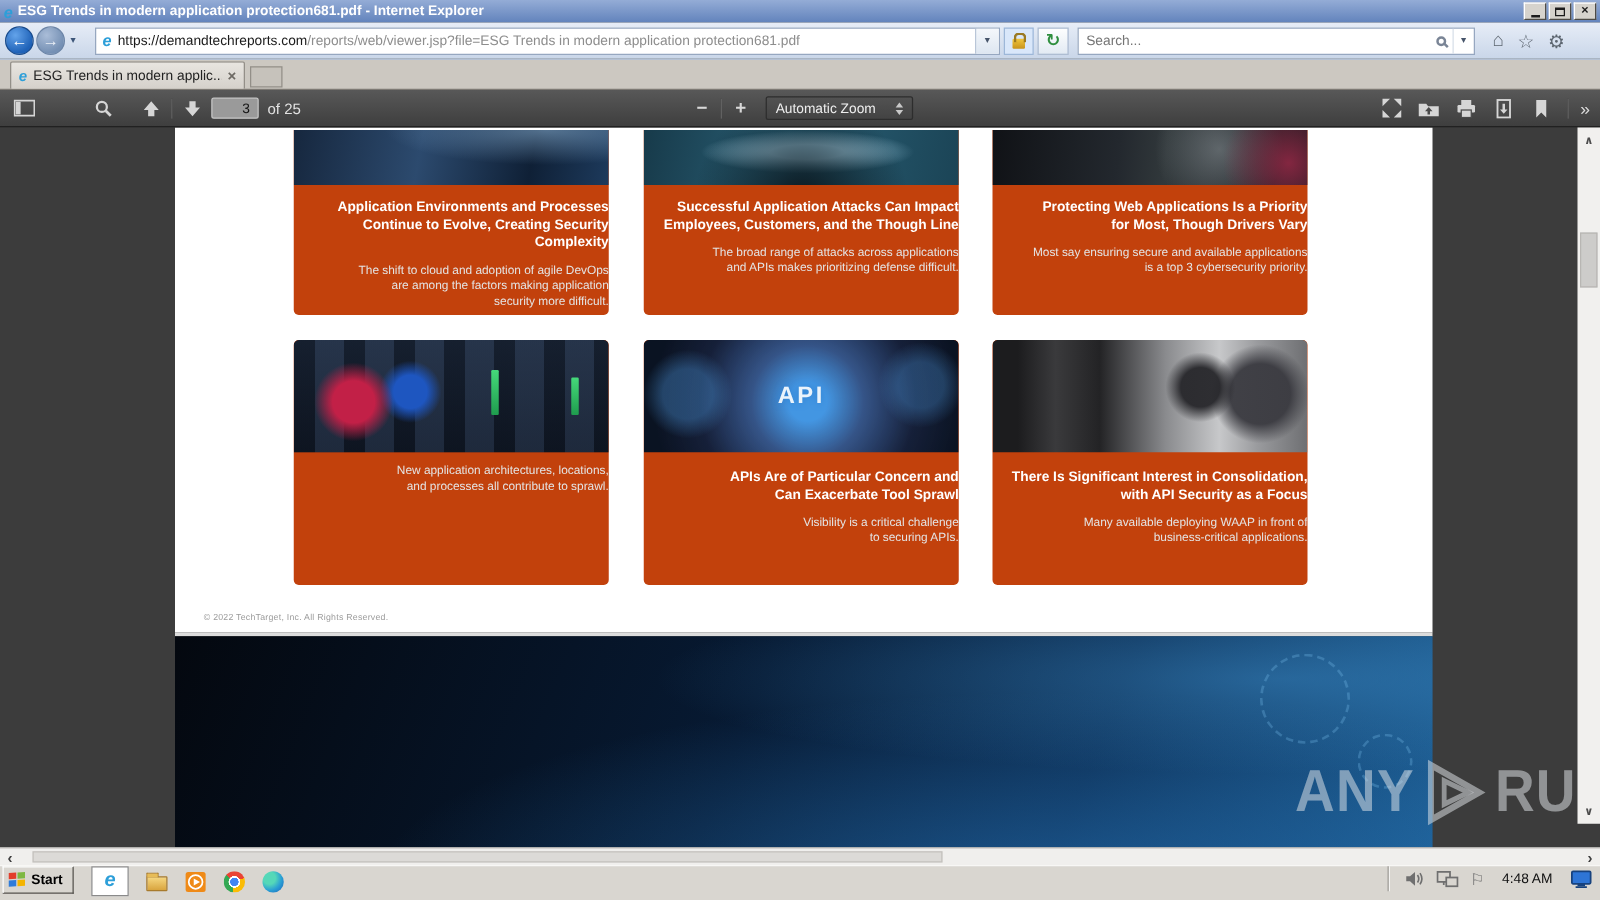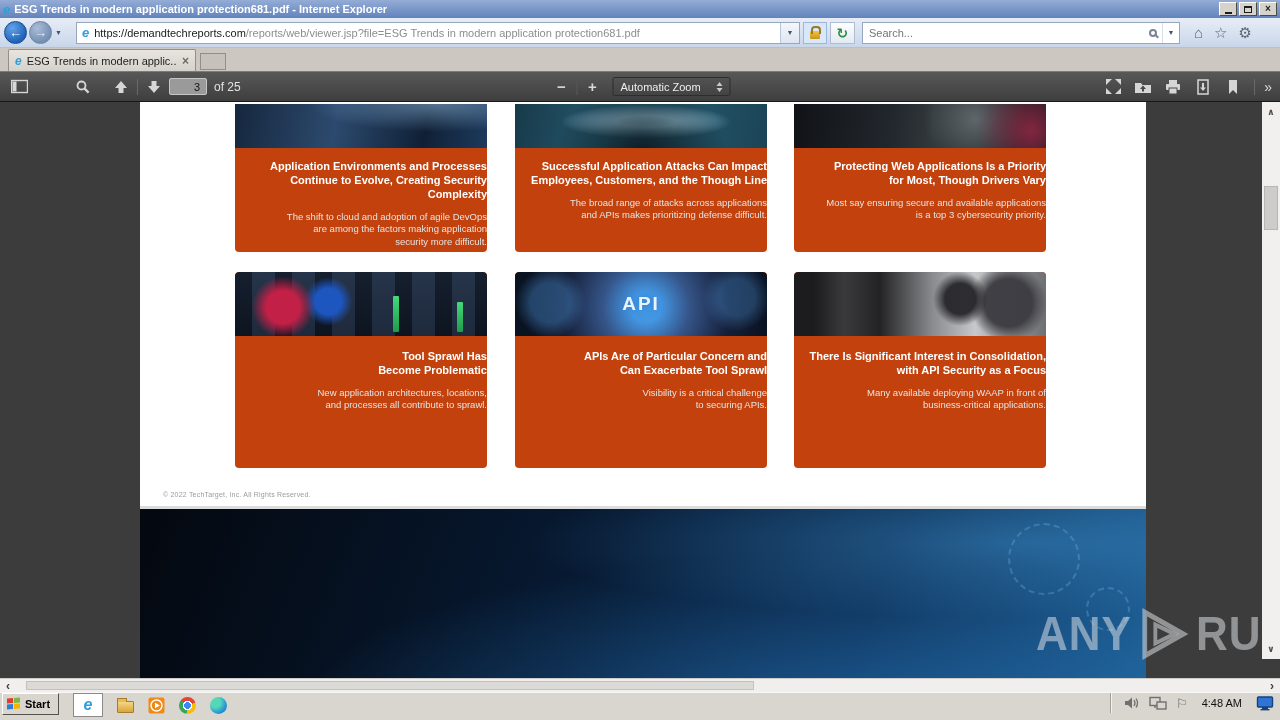--- a/index.html
+++ b/index.html
@@ -94,21 +94,21 @@
   .g1{right:66px;top:14px;width:72px;height:72px;}
   .g2{right:16px;top:78px;width:44px;height:44px;}
 
   
   .card{position:absolute;width:252px;background:#c2410c;color:#fff;text-align:right;overflow:hidden;}
   .row1{top:2px;height:148px;border-radius:0 0 4px 4px;}
   .row2{top:170px;height:196px;border-radius:4px;}
   .col1{left:95px;} .col2{left:375px;} .col3{left:654px;}
   .card-img{width:100%;position:relative;}
   .row1 .card-img{height:44px;}
-  .row2 .card-img{height:64px;border-radius:4px 4px 0 0;}
+  .row2 .card-img{height:90px;border-radius:4px 4px 0 0;}
   .card-title{margin-top:12px;font-size:11px;font-weight:bold;line-height:1.26;white-space:pre-line;color:#fff;}
   .card-body{margin-top:9px;font-size:9.5px;line-height:1.32;white-space:pre-line;color:#e4e4e4;padding-left:17px;}
   .row2 .card-title{margin-top:14px;}
   .img-1{background:radial-gradient(ellipse at 80% 0%, rgba(140,180,215,.55), transparent 45%),
     linear-gradient(100deg,#16273e,#2c4a6e 40%,#0f2036 75%,#1d3a5c);}
   .img-2{background:radial-gradient(circle at 50% 130%, rgba(8,18,24,.95), transparent 62%),
     radial-gradient(ellipse at 52% 40%, #8db9cd 0 16%, transparent 46%),
     linear-gradient(100deg,#173a4a,#2a6076 45%,#1b4456);}
   .img-3{background:radial-gradient(circle at 94% 60%, rgba(150,40,70,.85), transparent 22%),
     radial-gradient(circle at 72% 35%, rgba(200,210,215,.35), transparent 28%),
@@ -325,22 +325,20 @@
 for Most, Though Drivers Vary</div>
         <div class="card-body">Most say ensuring secure and available applications
 is a top 3 cybersecurity priority.</div>
       </div>
 
       <div class="card row2 col1">
         <div class="card-img img-4">
           <span class="led led1"></span>
           <span class="led led2"></span>
         </div>
-        <div class="card-title">Tool Sprawl Has
-Become Problematic</div>
         <div class="card-body">New application architectures, locations,
 and processes all contribute to sprawl.</div>
       </div>
       <div class="card row2 col2">
         <div class="card-img img-5">
           <span class="api-label">API</span>
         </div>
         <div class="card-title">APIs Are of Particular Concern and
 Can Exacerbate Tool Sprawl</div>
         <div class="card-body">Visibility is a critical challenge

